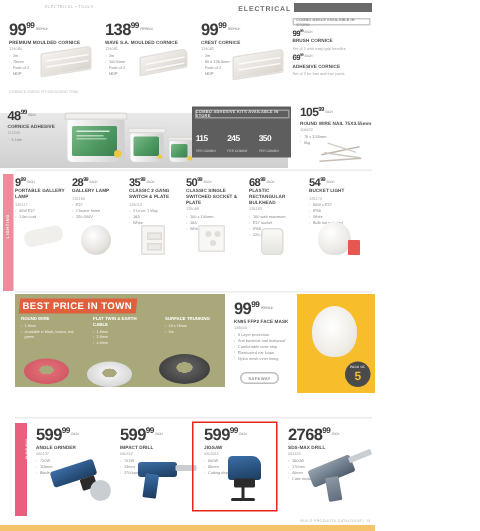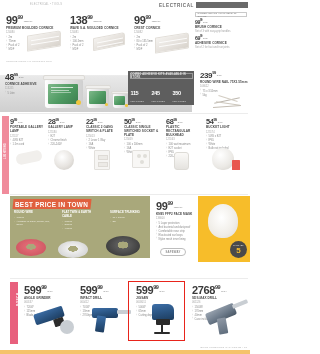--- a/index.html
+++ b/index.html
@@ -247,21 +247,21 @@
           <span class="cu">PER COMBO</span>
         </div>
         <div>
           <span class="price">350</span>
           <span class="cu">PER COMBO</span>
         </div>
       </div>
     </div>
 
     <div class="nail-block">
-      <div class="price"><span>239</span><span class="cents">99</span><span class="price-unit">EACH</span></div>
+      <div class="price"><span>105</span><span class="cents">99</span><span class="price-unit">EACH</span></div>
       <div class="ptitle">ROUND WIRE NAIL 75X3.55mm</div>
       <div class="pcode">106622</div>
       <ul class="blist">
         <li>75 x 3.55mm</li>
         <li>5kg</li>
       </ul>
       <div style="position:absolute; right:2px; top:25px; width:34px; height:14px;">
         <div style="position:absolute; left:2px; top:4px; width:26px; height:1px; background:#bdb7ae; transform:rotate(-12deg);"></div>
         <div style="position:absolute; left:4px; top:7px; width:24px; height:1px; background:#cdc7bd; transform:rotate(8deg);"></div>
         <div style="position:absolute; left:1px; top:10px; width:28px; height:1px; background:#c4bdb3; transform:rotate(-4deg);"></div>
@@ -294,21 +294,21 @@
       <div class="pcode">125180</div>
       <ul class="blist">
         <li>E27</li>
         <li>Chrome finish</li>
         <li>220-240V</li>
       </ul>
       <div style="position:absolute; left:6px; top:32px; width:20px; height:20px; border-radius:50%; background:radial-gradient(circle at 40% 35%,#ffffff 0%,#e7e4e0 55%,#c8c4be 100%);"></div>
     </div>
 
     <div class="gcell" style="width:38px;">
-      <div class="price"><span>22</span><span class="cents">99</span><span class="price-unit">EACH</span></div>
+      <div class="price"><span>35</span><span class="cents">99</span><span class="price-unit">EACH</span></div>
       <div class="ptitle">CLASSIC 2 GANG SWITCH &amp; PLATE</div>
       <div class="pcode">125013</div>
       <ul class="blist">
         <li>2 Lever 1 Way</li>
         <li>16A</li>
         <li>White</li>
       </ul>
       <div style="position:absolute; left:8px; top:32px; width:16px; height:20px; background:#f6f5f3; border:0.4px solid #e2e0dc; border-radius:1px;">
         <div style="position:absolute; left:3px; top:4px; width:10px; height:5px; background:#eceae6; border:0.3px solid #dedbd6;"></div>
         <div style="position:absolute; left:3px; top:11px; width:10px; height:5px; background:#eceae6; border:0.3px solid #dedbd6;"></div>

